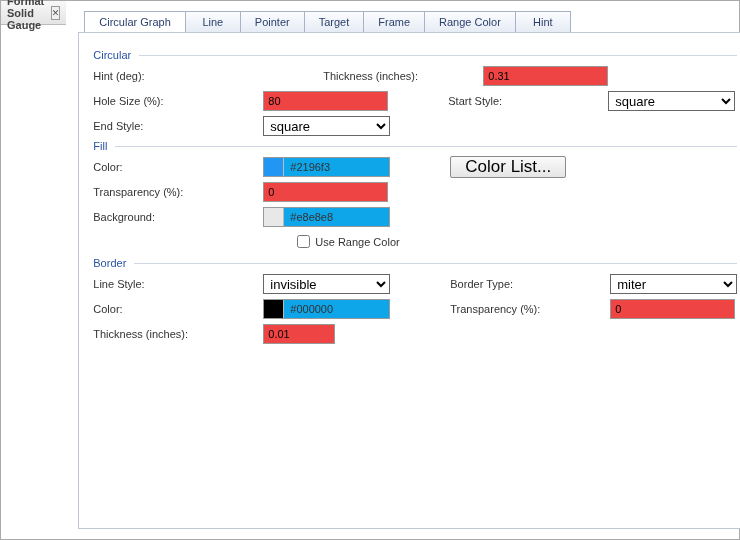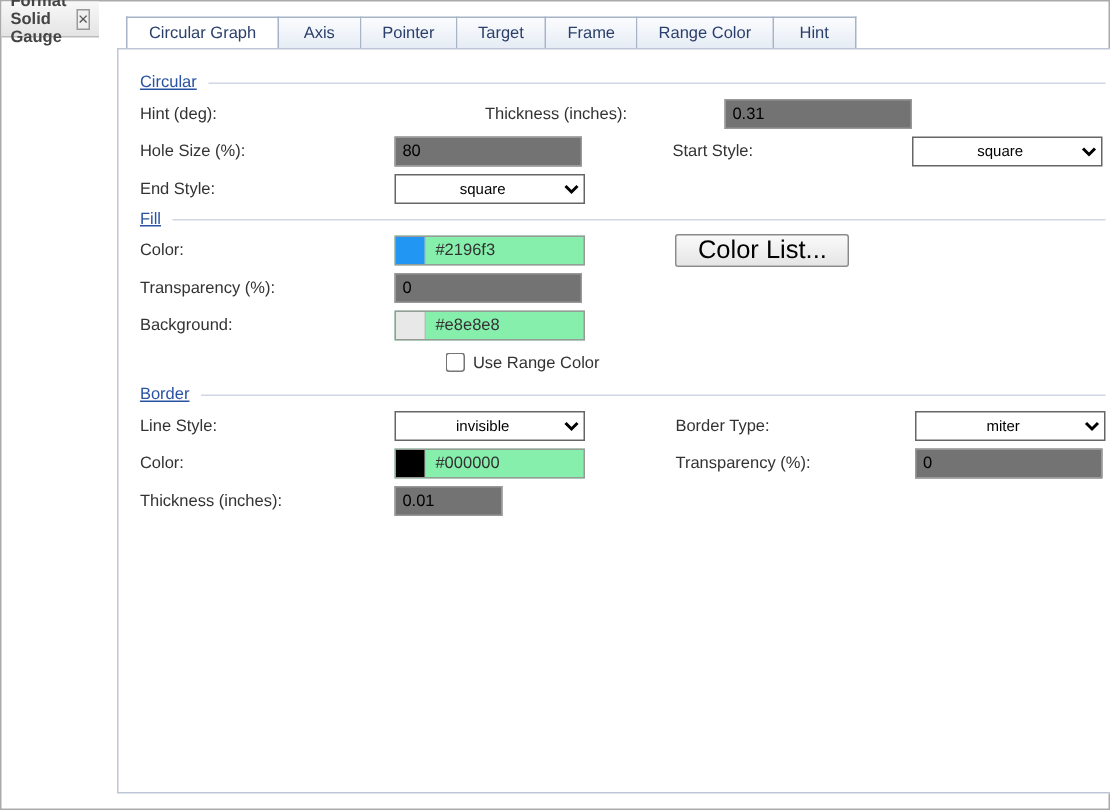--- a/index.html
+++ b/index.html
@@ -77,21 +77,20 @@
     border: 1px solid #bfc6d4;
     background: #fff;
     padding: 10px 14px 14px 14px;
     overflow: hidden;
   }
   .section-title {
     color: #2952a3;
     margin: 6px 0 4px 0;
     display: flex;
     align-items: center;
-    text-decoration: underline;
   }
   .section-title .line {
     flex: 1;
     border-top: 1px solid #cfd6e4;
     margin-left: 8px;
     height: 0;
   }
   .row {
     display: flex;
     align-items: center;
@@ -106,32 +105,31 @@
     width: 160px;
     color: #333;
     margin-left: 60px;
   }
   input[type=text] {
     height: 20px;
     border: 1px solid #999;
     padding: 1px 4px;
     font-family: inherit;
     font-size: 11px;
-    background: #737373;
+    background: #ef4444;
   }
   .inp-wide { width: 125px; }
   .inp-narrow { width: 72px; }
   select {
     height: 20px;
     border: 1px solid #666;
     font-family: inherit;
-    font-size: 10px;
+    font-size: 13px;
     background: #fff;
     padding-left: 2px;
-    text-align: center;
   }
   .sel { width: 127px; }
   .angle-box {
     width: 127px;
     height: 20px;
     border: 1px solid #6b7ea8;
     display: flex;
     align-items: center;
     background: #fff;
   }
@@ -147,21 +145,21 @@
     border-left: 1px solid #9fb1d4;
     display: flex; align-items:center; justify-content:center;
     color:#2a3f6b;
   }
   .color-box {
     width: 127px;
     height: 20px;
     border: 1px solid #999;
     display: flex;
     align-items: center;
-    background: #86efac;
+    background: #0ea5e9;
   }
   .swatch {
     width: 20px;
     height: 18px;
     border-right: 1px solid #bbb;
   }
   .color-box .hex {
     padding-left: 6px;
   }
   .btn {
@@ -201,21 +199,21 @@
     <span class="title">Format Solid Gauge</span>
     <div class="close-btn">
       <span>✕</span>
     </div>
   </div>
 
   <div class="content">
 
     <div class="tabs">
       <div class="tab active">Circular Graph</div>
-      <div class="tab">Axis</div>
+      <div class="tab">Line</div>
       <div class="tab">Pointer</div>
       <div class="tab">Target</div>
       <div class="tab">Frame</div>
       <div class="tab">Range Color</div>
       <div class="tab">Hint</div>
     </div>
 
     <div class="panel">
 
       <div class="section-title">

